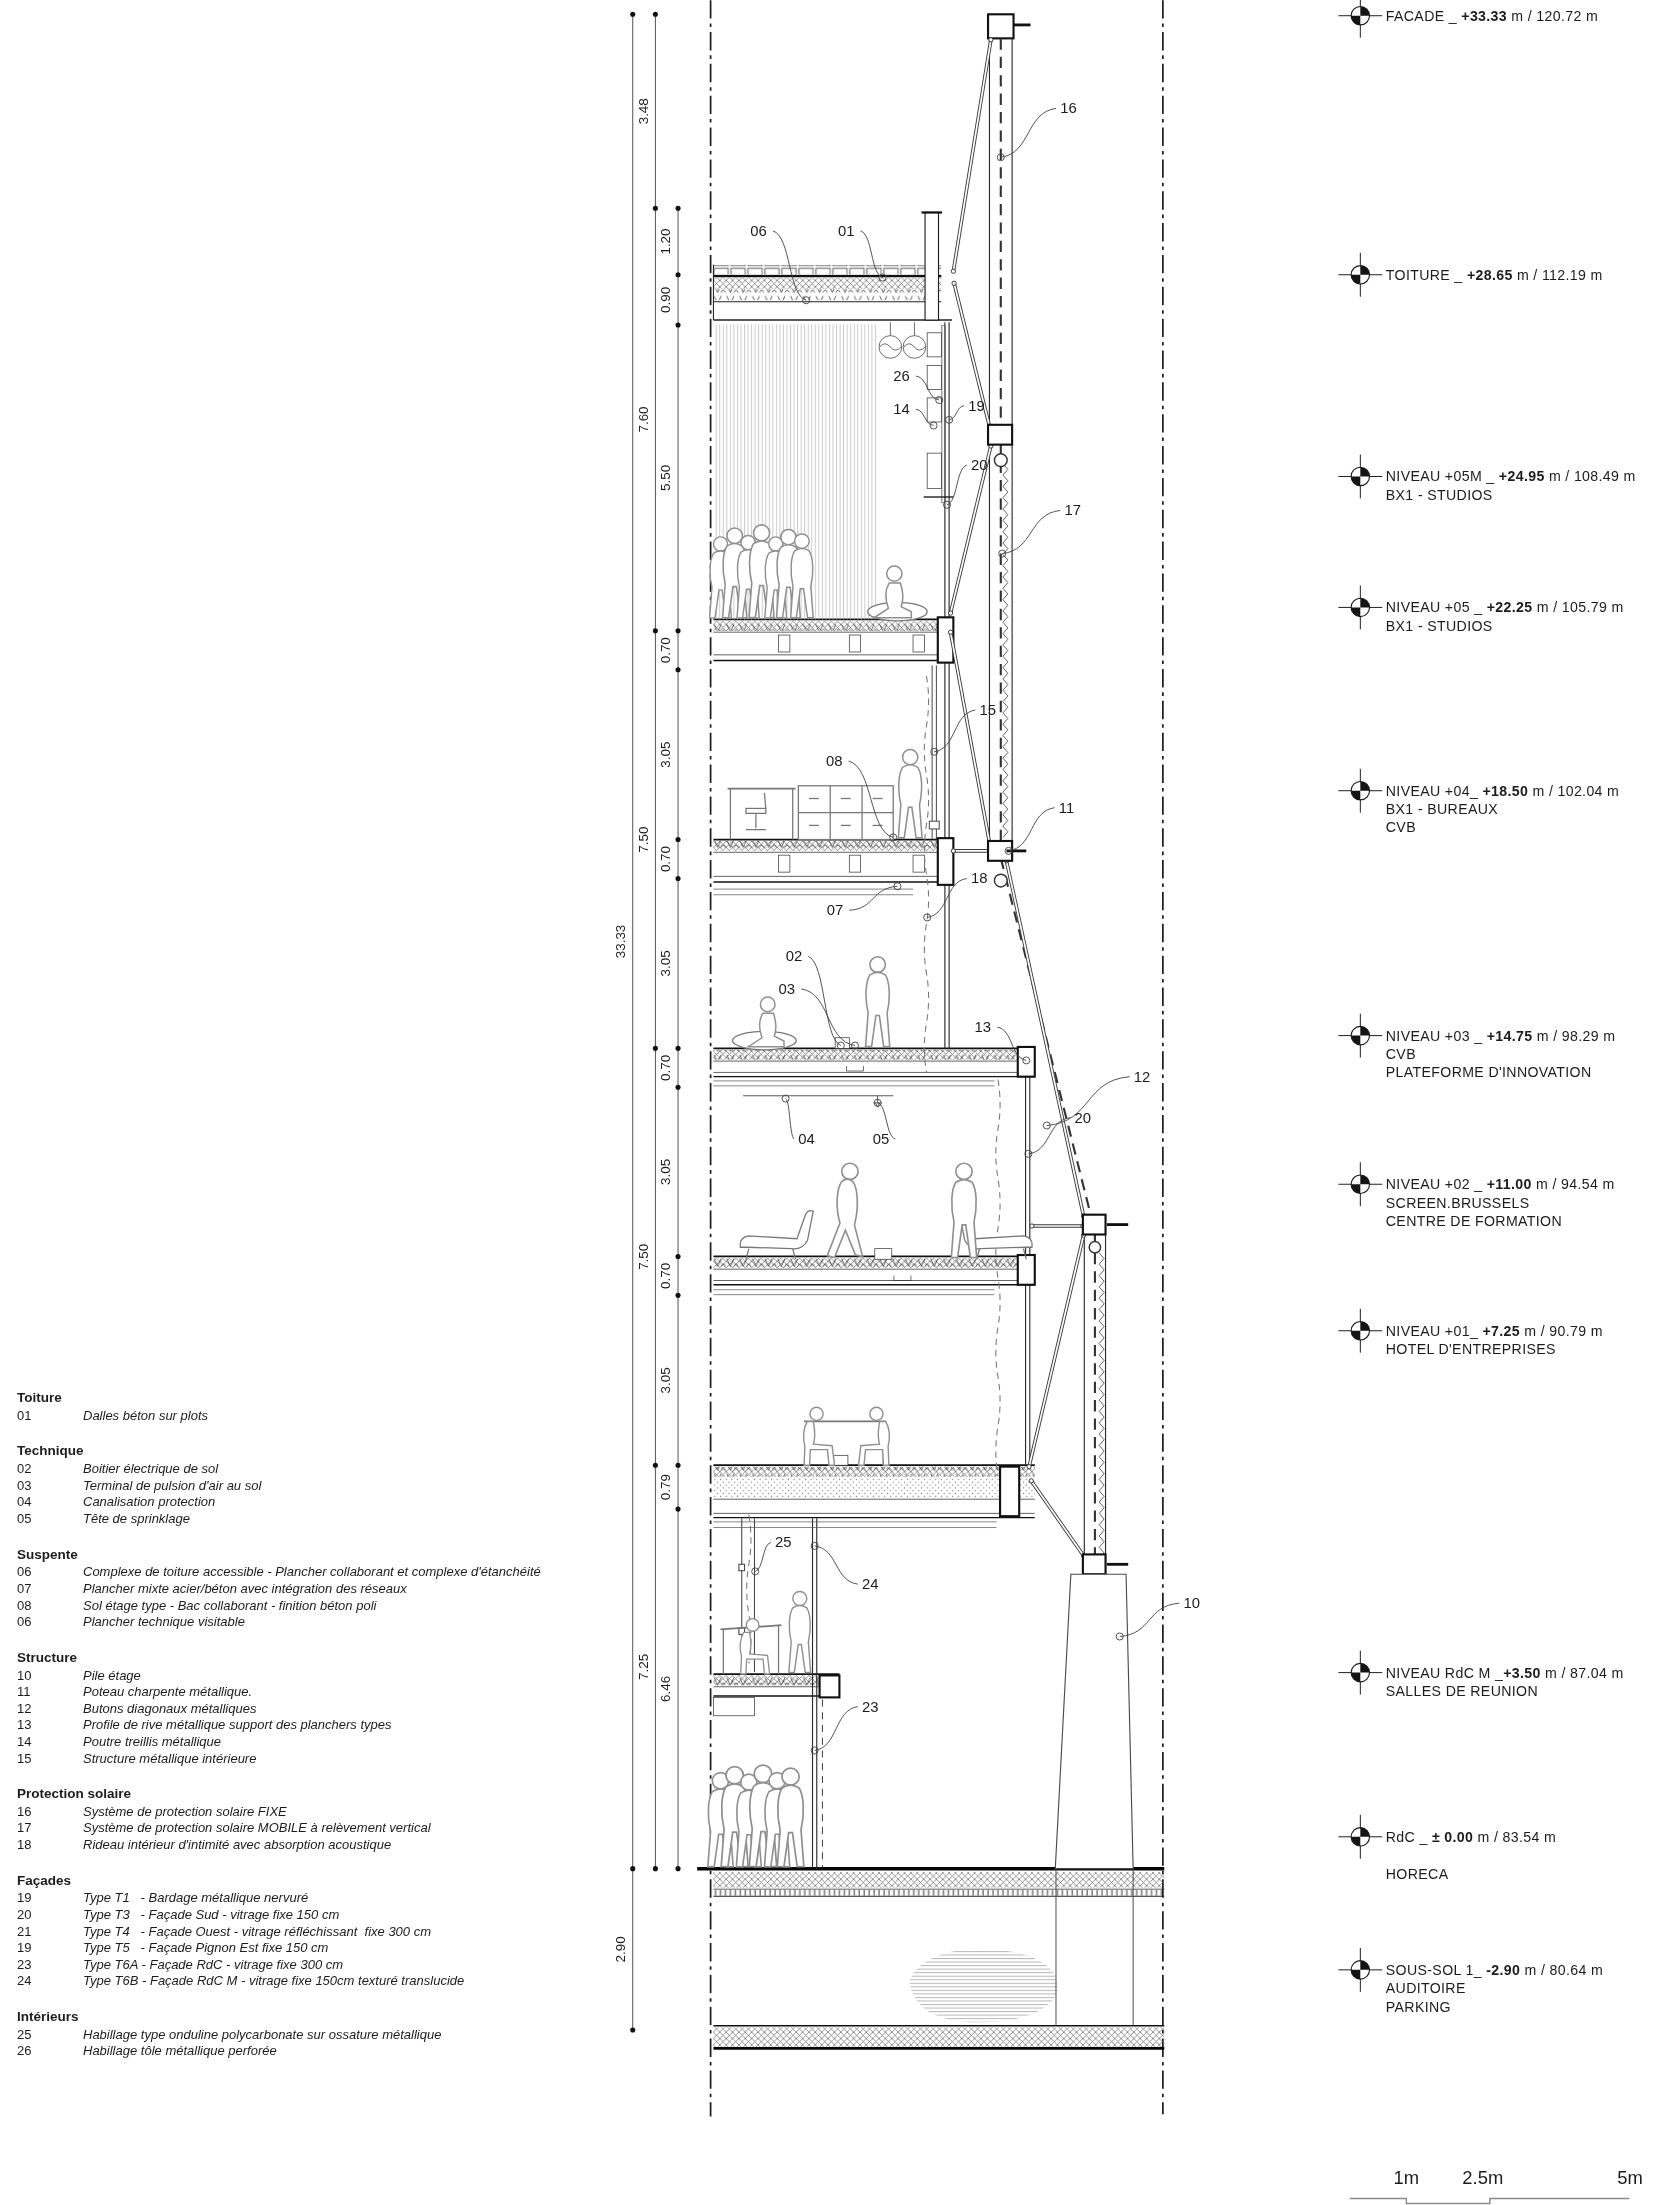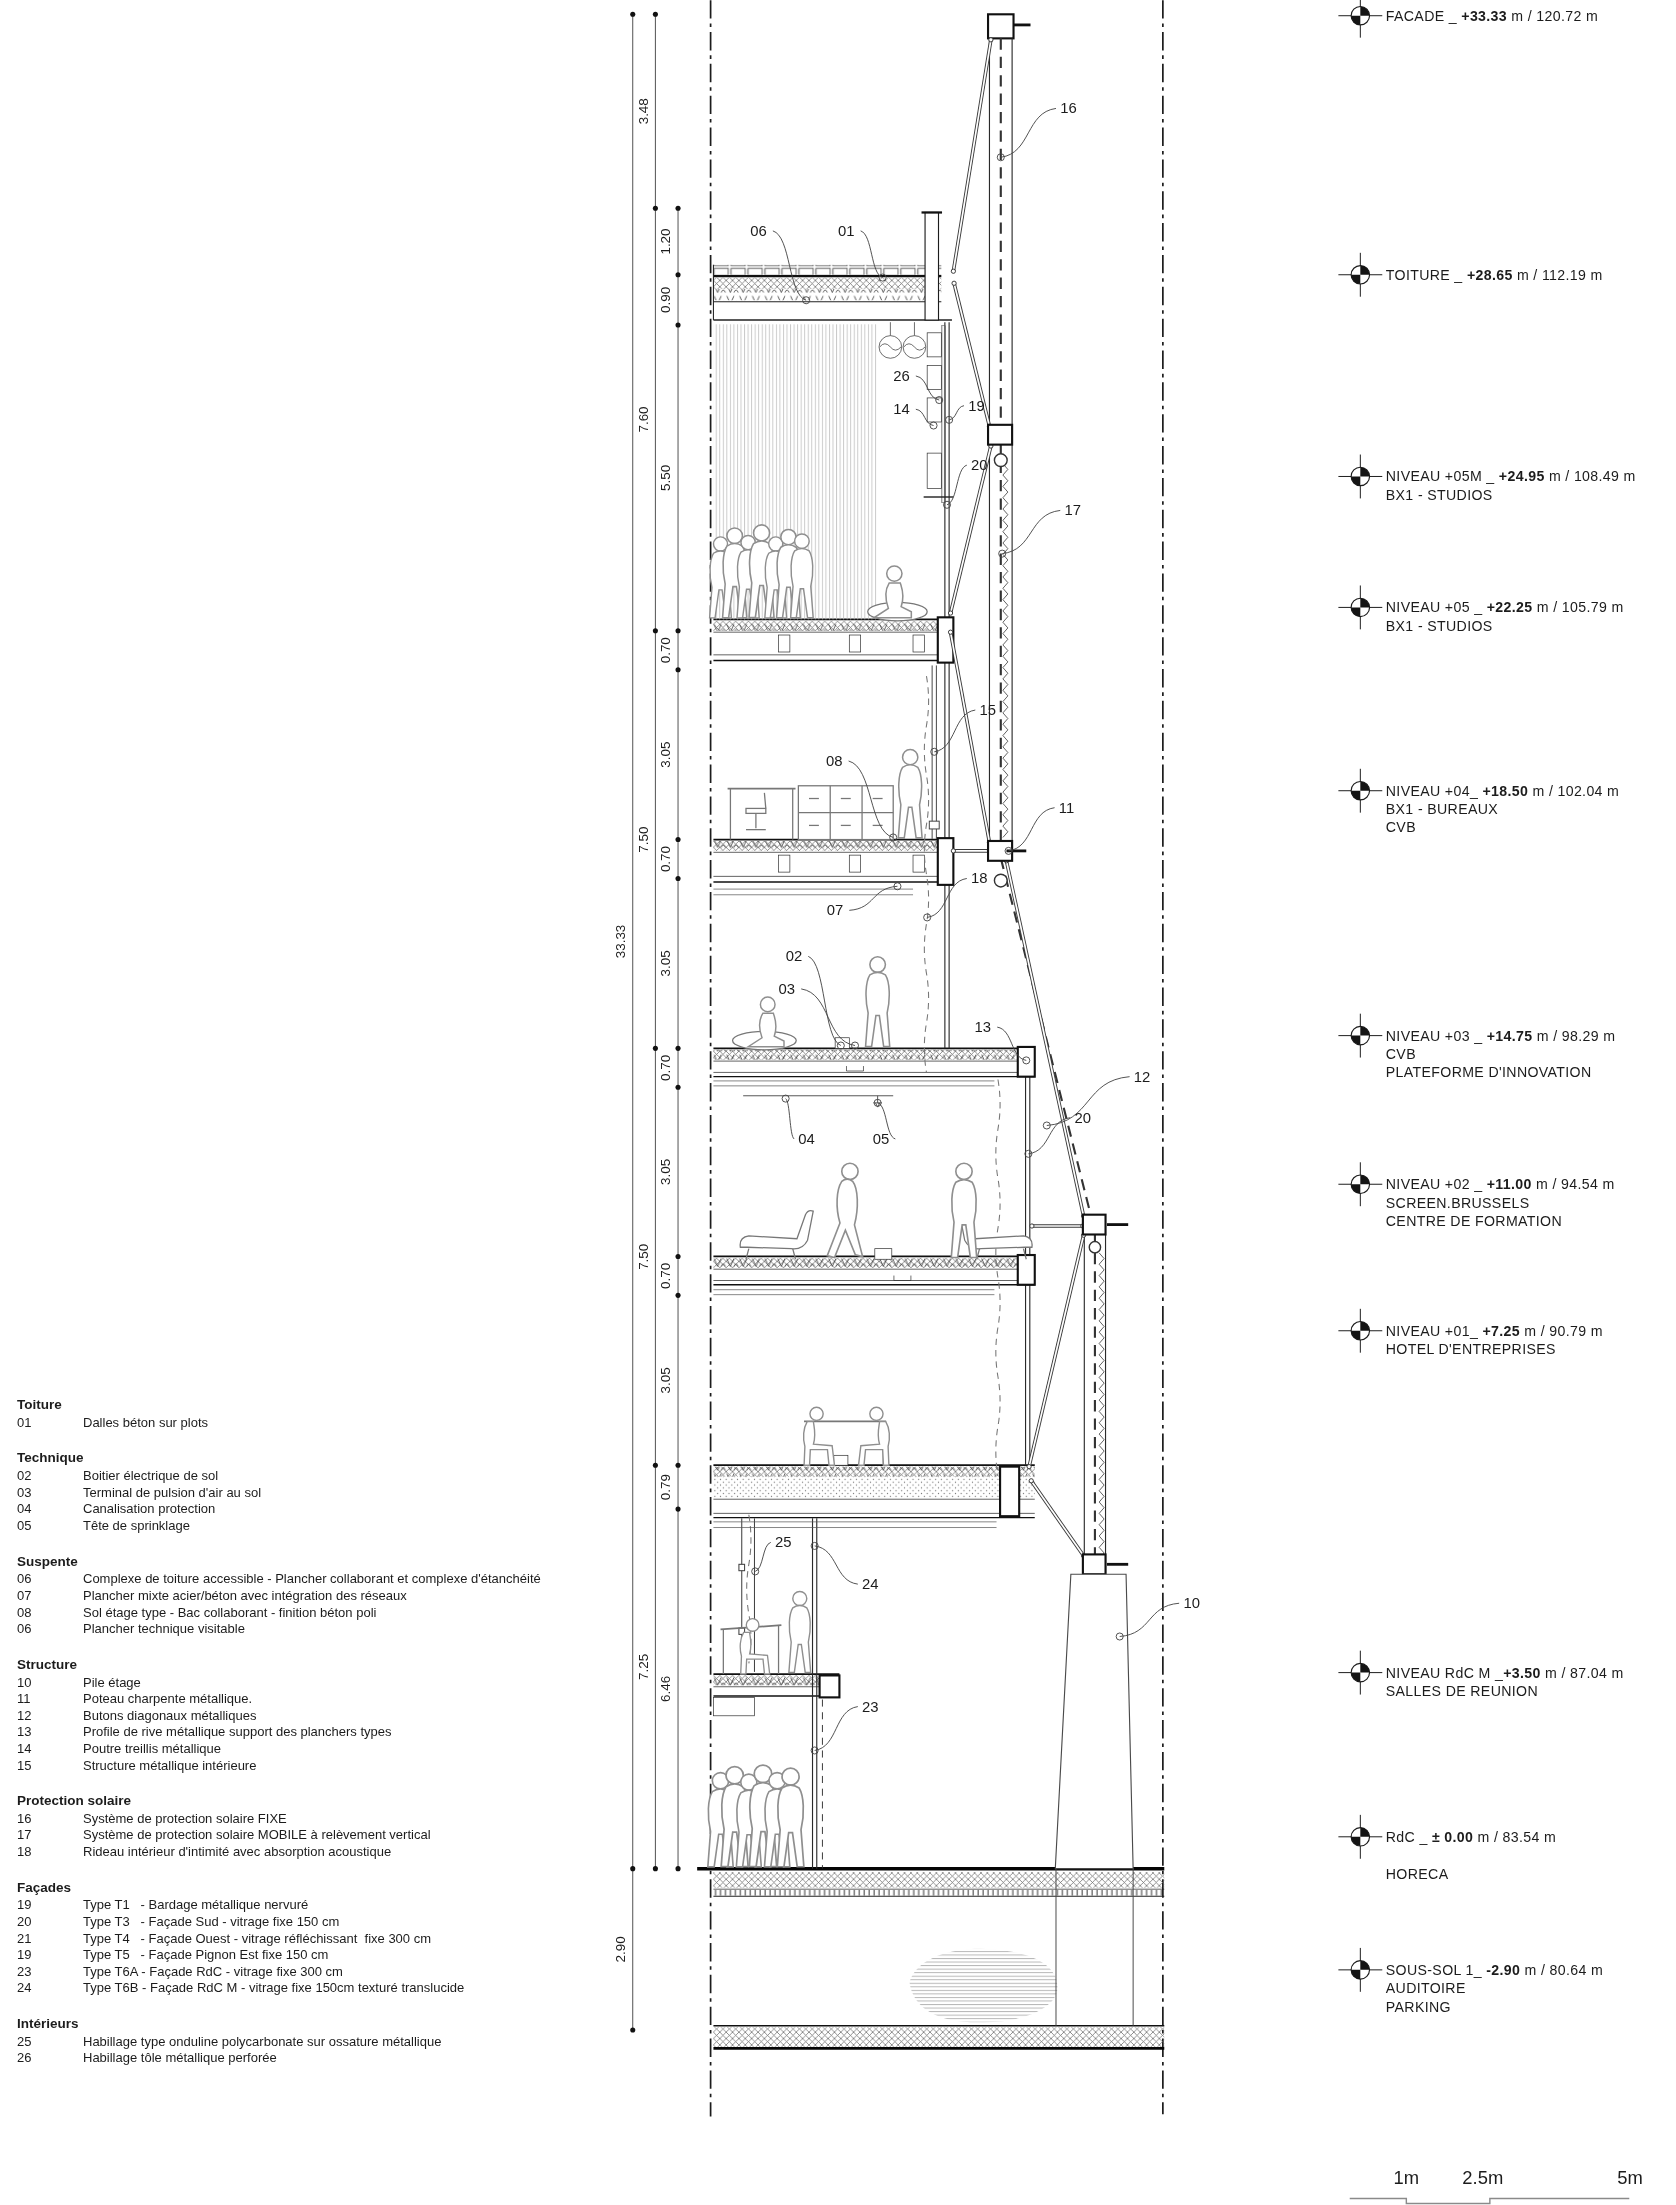--- a/index.html
+++ b/index.html
@@ -11,24 +11,24 @@
   .lvl-sub{font-size:20px;letter-spacing:.5px;}
   .dim-label{font-size:19px;}
   .co-num{font-size:21px;}
   .sc-label{font-size:26px;}
   .mbox{fill:#fff;stroke:#111;stroke-width:3px;}
   .thin{stroke:#333;stroke-width:1px;fill:none;}
   .furn{stroke:#777;stroke-width:1.8px;fill:#fff;}
   .person{stroke:#8f8f8f;stroke-width:1.8px;fill:#fff;}
   #legend{position:absolute;left:17px;top:1386px;width:743px;}
   .lg-h{font-size:13.5px;font-weight:700;margin:19px 0 2.8px 0;}
-  .lg-h.first{margin-top:11px;}
+  .lg-h.first{margin-top:4px;}
   .lg-row{display:flex;font-size:13px;line-height:16.6px;}
   .lg-num{width:66px;flex:none;}
-  .lg-txt{white-space:pre-wrap;}
+  .lg-txt{white-space:pre-wrap;font-style:italic;}
 </style>
 </head>
 <body>
 
 <div class="canvas">
 
 <svg width="1676" height="2205" viewBox="0 0 2368 3115">
   <defs>
     <pattern id="hx" width="9" height="9" patternUnits="userSpaceOnUse">
       <path d="M0,9 L9,0 M0,0 L9,9" stroke="#666" stroke-width="1" fill="none"></path>

